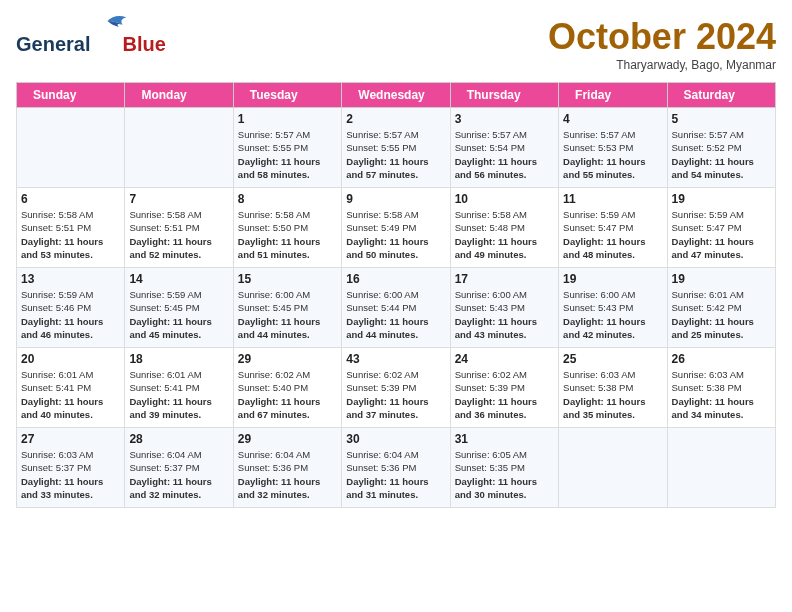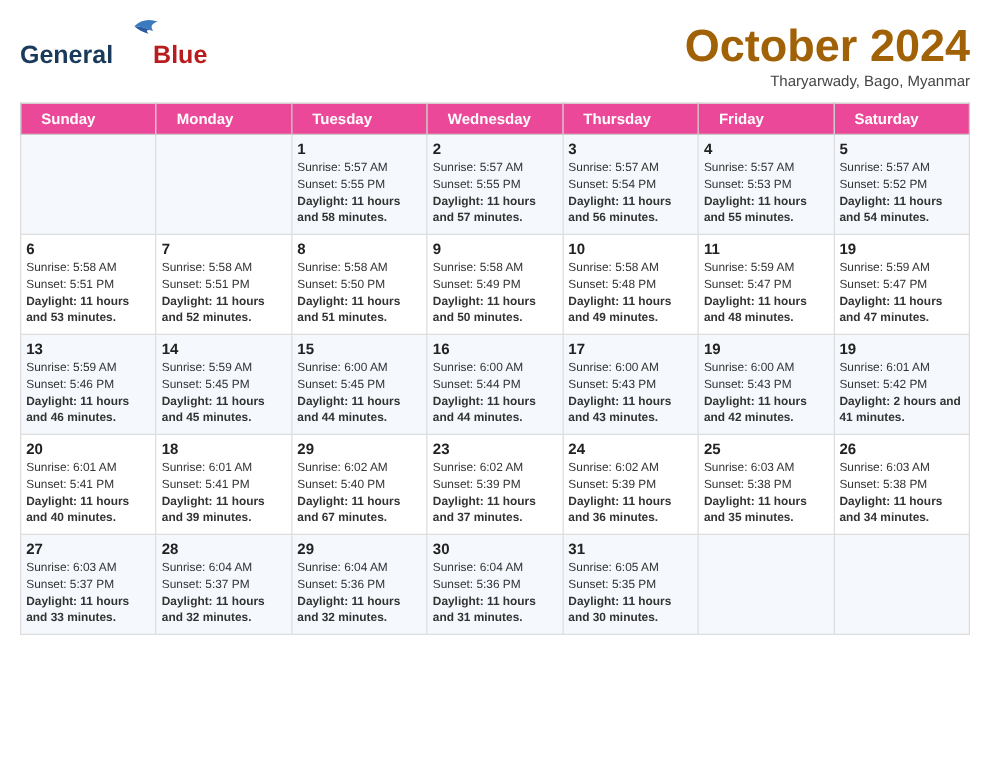--- a/index.html
+++ b/index.html
@@ -189,38 +189,38 @@
         <td>
           <span class="day-number">17</span>
           <div class="day-info">Sunrise: 6:00 AM<br>Sunset: 5:43 PM<br><b>Daylight: 11 hours and 43 minutes.</b></div>
         </td>
         <td>
           <span class="day-number">19</span>
           <div class="day-info">Sunrise: 6:00 AM<br>Sunset: 5:43 PM<br><b>Daylight: 11 hours and 42 minutes.</b></div>
         </td>
         <td>
           <span class="day-number">19</span>
-          <div class="day-info">Sunrise: 6:01 AM<br>Sunset: 5:42 PM<br><b>Daylight: 2 hours and 41 minutes.</b></div>
+          <div class="day-info">Sunrise: 6:01 AM<br>Sunset: 5:42 PM<br><b>Daylight: 11 hours and 25 minutes.</b></div>
         </td>
       </tr>
       <tr>
         <td>
           <span class="day-number">20</span>
           <div class="day-info">Sunrise: 6:01 AM<br>Sunset: 5:41 PM<br><b>Daylight: 11 hours and 40 minutes.</b></div>
         </td>
         <td>
           <span class="day-number">18</span>
           <div class="day-info">Sunrise: 6:01 AM<br>Sunset: 5:41 PM<br><b>Daylight: 11 hours and 39 minutes.</b></div>
         </td>
         <td>
           <span class="day-number">29</span>
           <div class="day-info">Sunrise: 6:02 AM<br>Sunset: 5:40 PM<br><b>Daylight: 11 hours and 67 minutes.</b></div>
         </td>
         <td>
-          <span class="day-number">23</span>
+          <span class="day-number">43</span>
           <div class="day-info">Sunrise: 6:02 AM<br>Sunset: 5:39 PM<br><b>Daylight: 11 hours and 37 minutes.</b></div>
         </td>
         <td>
           <span class="day-number">24</span>
           <div class="day-info">Sunrise: 6:02 AM<br>Sunset: 5:39 PM<br><b>Daylight: 11 hours and 36 minutes.</b></div>
         </td>
         <td>
           <span class="day-number">25</span>
           <div class="day-info">Sunrise: 6:03 AM<br>Sunset: 5:38 PM<br><b>Daylight: 11 hours and 35 minutes.</b></div>
         </td>

